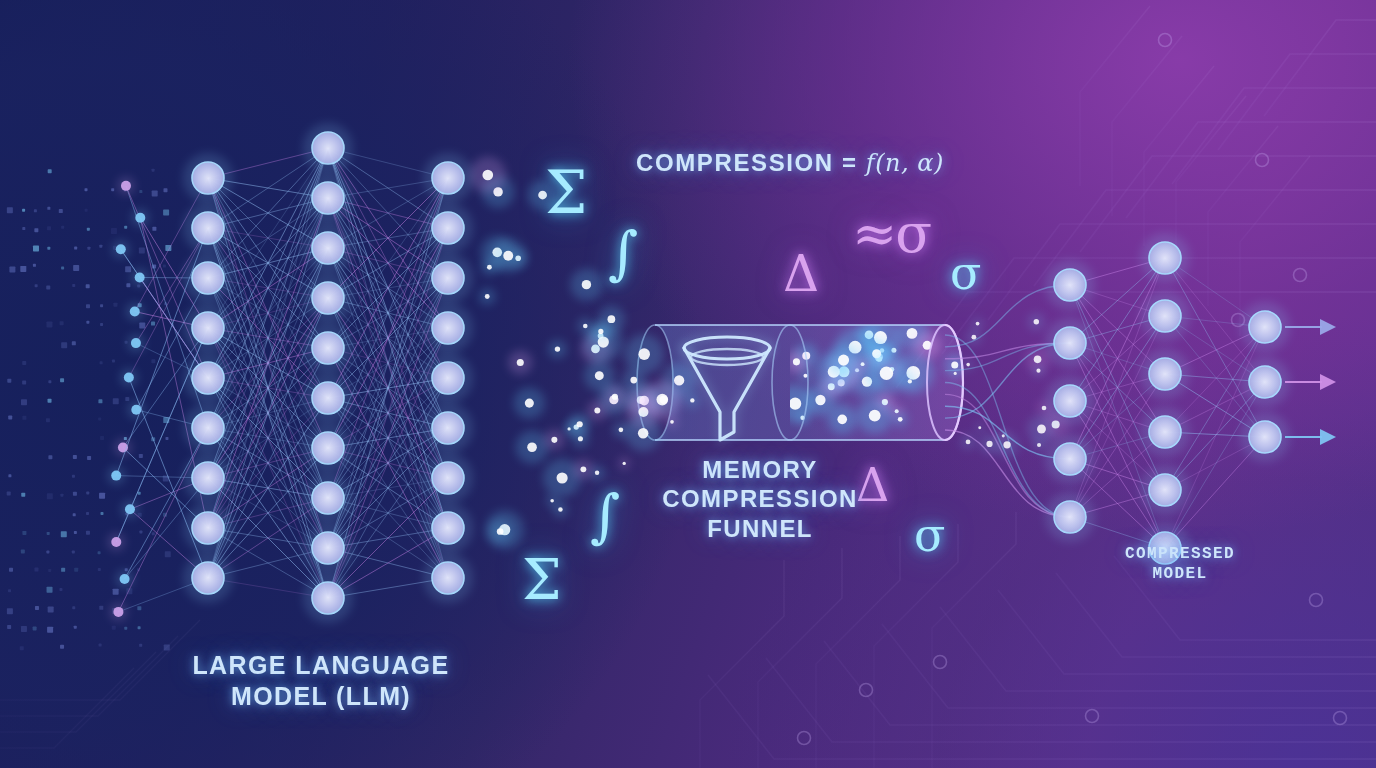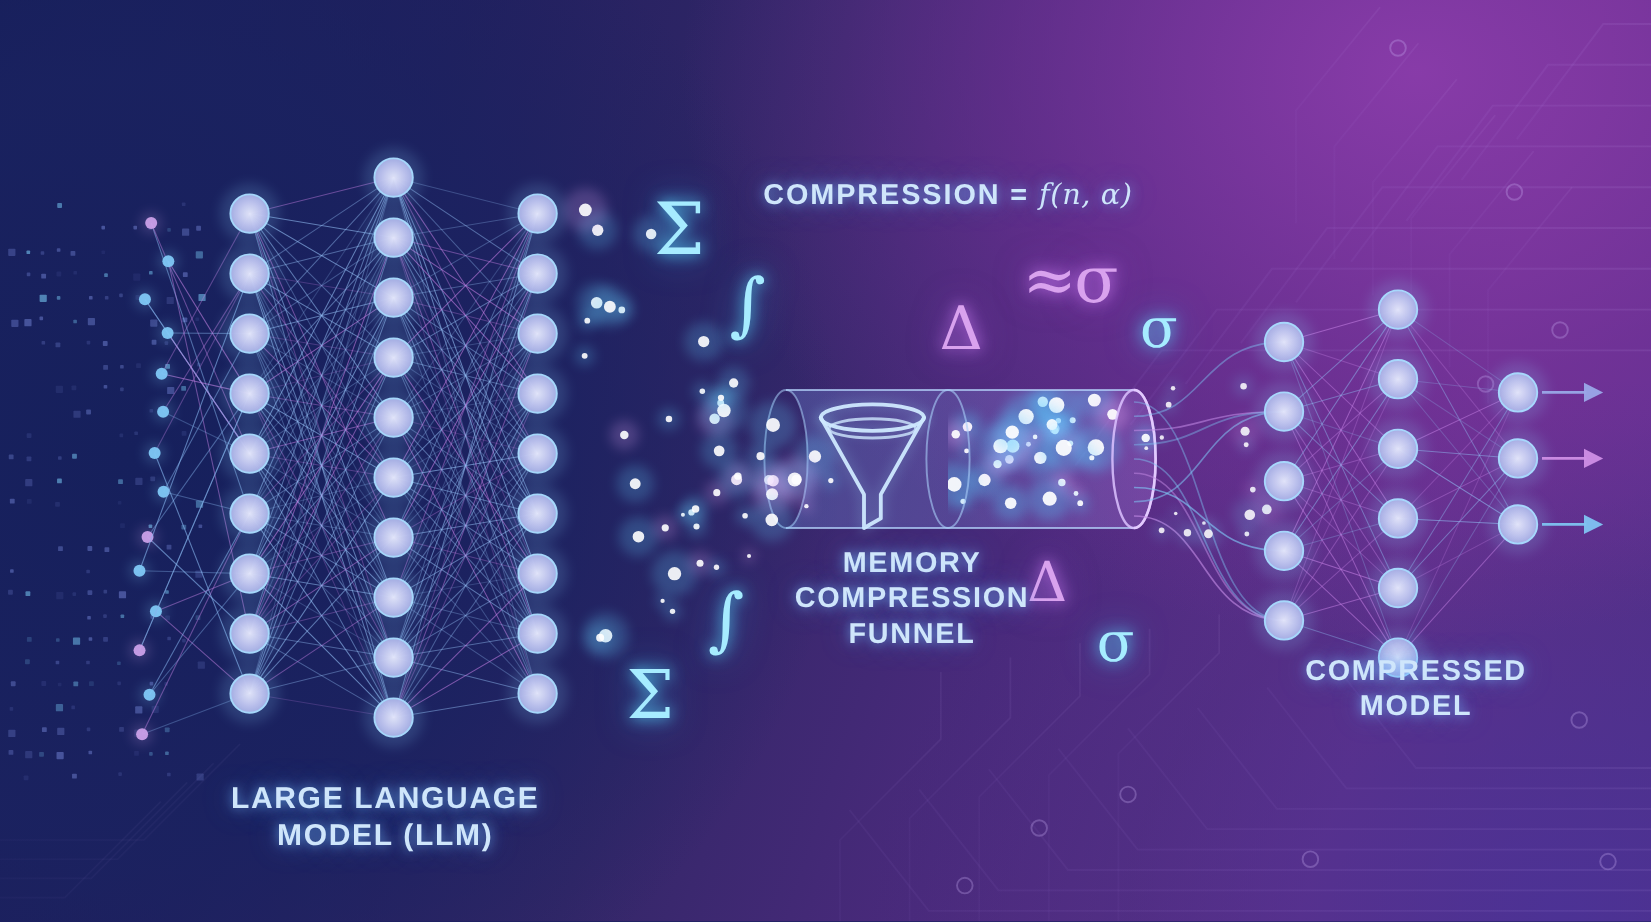--- a/index.html
+++ b/index.html
@@ -20,21 +20,21 @@
   #bgsvg, #netsvg, #fxsvg { position:absolute; inset:0; width:1376px; height:768px; }
 
   .lbl{
     position:absolute; color:#cfe6fb; letter-spacing:1.4px;
     text-align:center; line-height:1.22; font-weight:700;
     text-shadow:0 0 10px rgba(120,190,255,.75), 0 0 26px rgba(80,150,240,.45);
     white-space:pre-line; pointer-events:none;
   }
   #label-llm{ left:146px; top:650px; width:350px; font-size:25px; }
   #label-funnel{ left:600px; top:455px; width:320px; font-size:24px; }
-  #label-compressed{ left:1010px; top:545px; width:340px; font-size:24px; }
+  #label-compressed{ left:1010px; top:545px; width:340px; font-size:16px;font-family:Liberation Mono, monospace; }
   #label-compression-eq{ left:560px; top:148px; width:460px; font-size:24px; letter-spacing:1.6px;text-align:center; }
   #label-reduction{ left:560px; top:597px; width:470px; font-size:25px; }
 
   .eqvar{ font-family:"DejaVu Serif", serif; font-style:italic; font-weight:400; letter-spacing:.5px; }
 
   .sym{
     position:absolute; font-family:"DejaVu Serif", serif; font-weight:400;
     pointer-events:none; line-height:1;
   }
   .sym.cyan{ color:#a6ecff; text-shadow:0 0 12px rgba(90,220,255,.95), 0 0 30px rgba(60,180,255,.6); }

